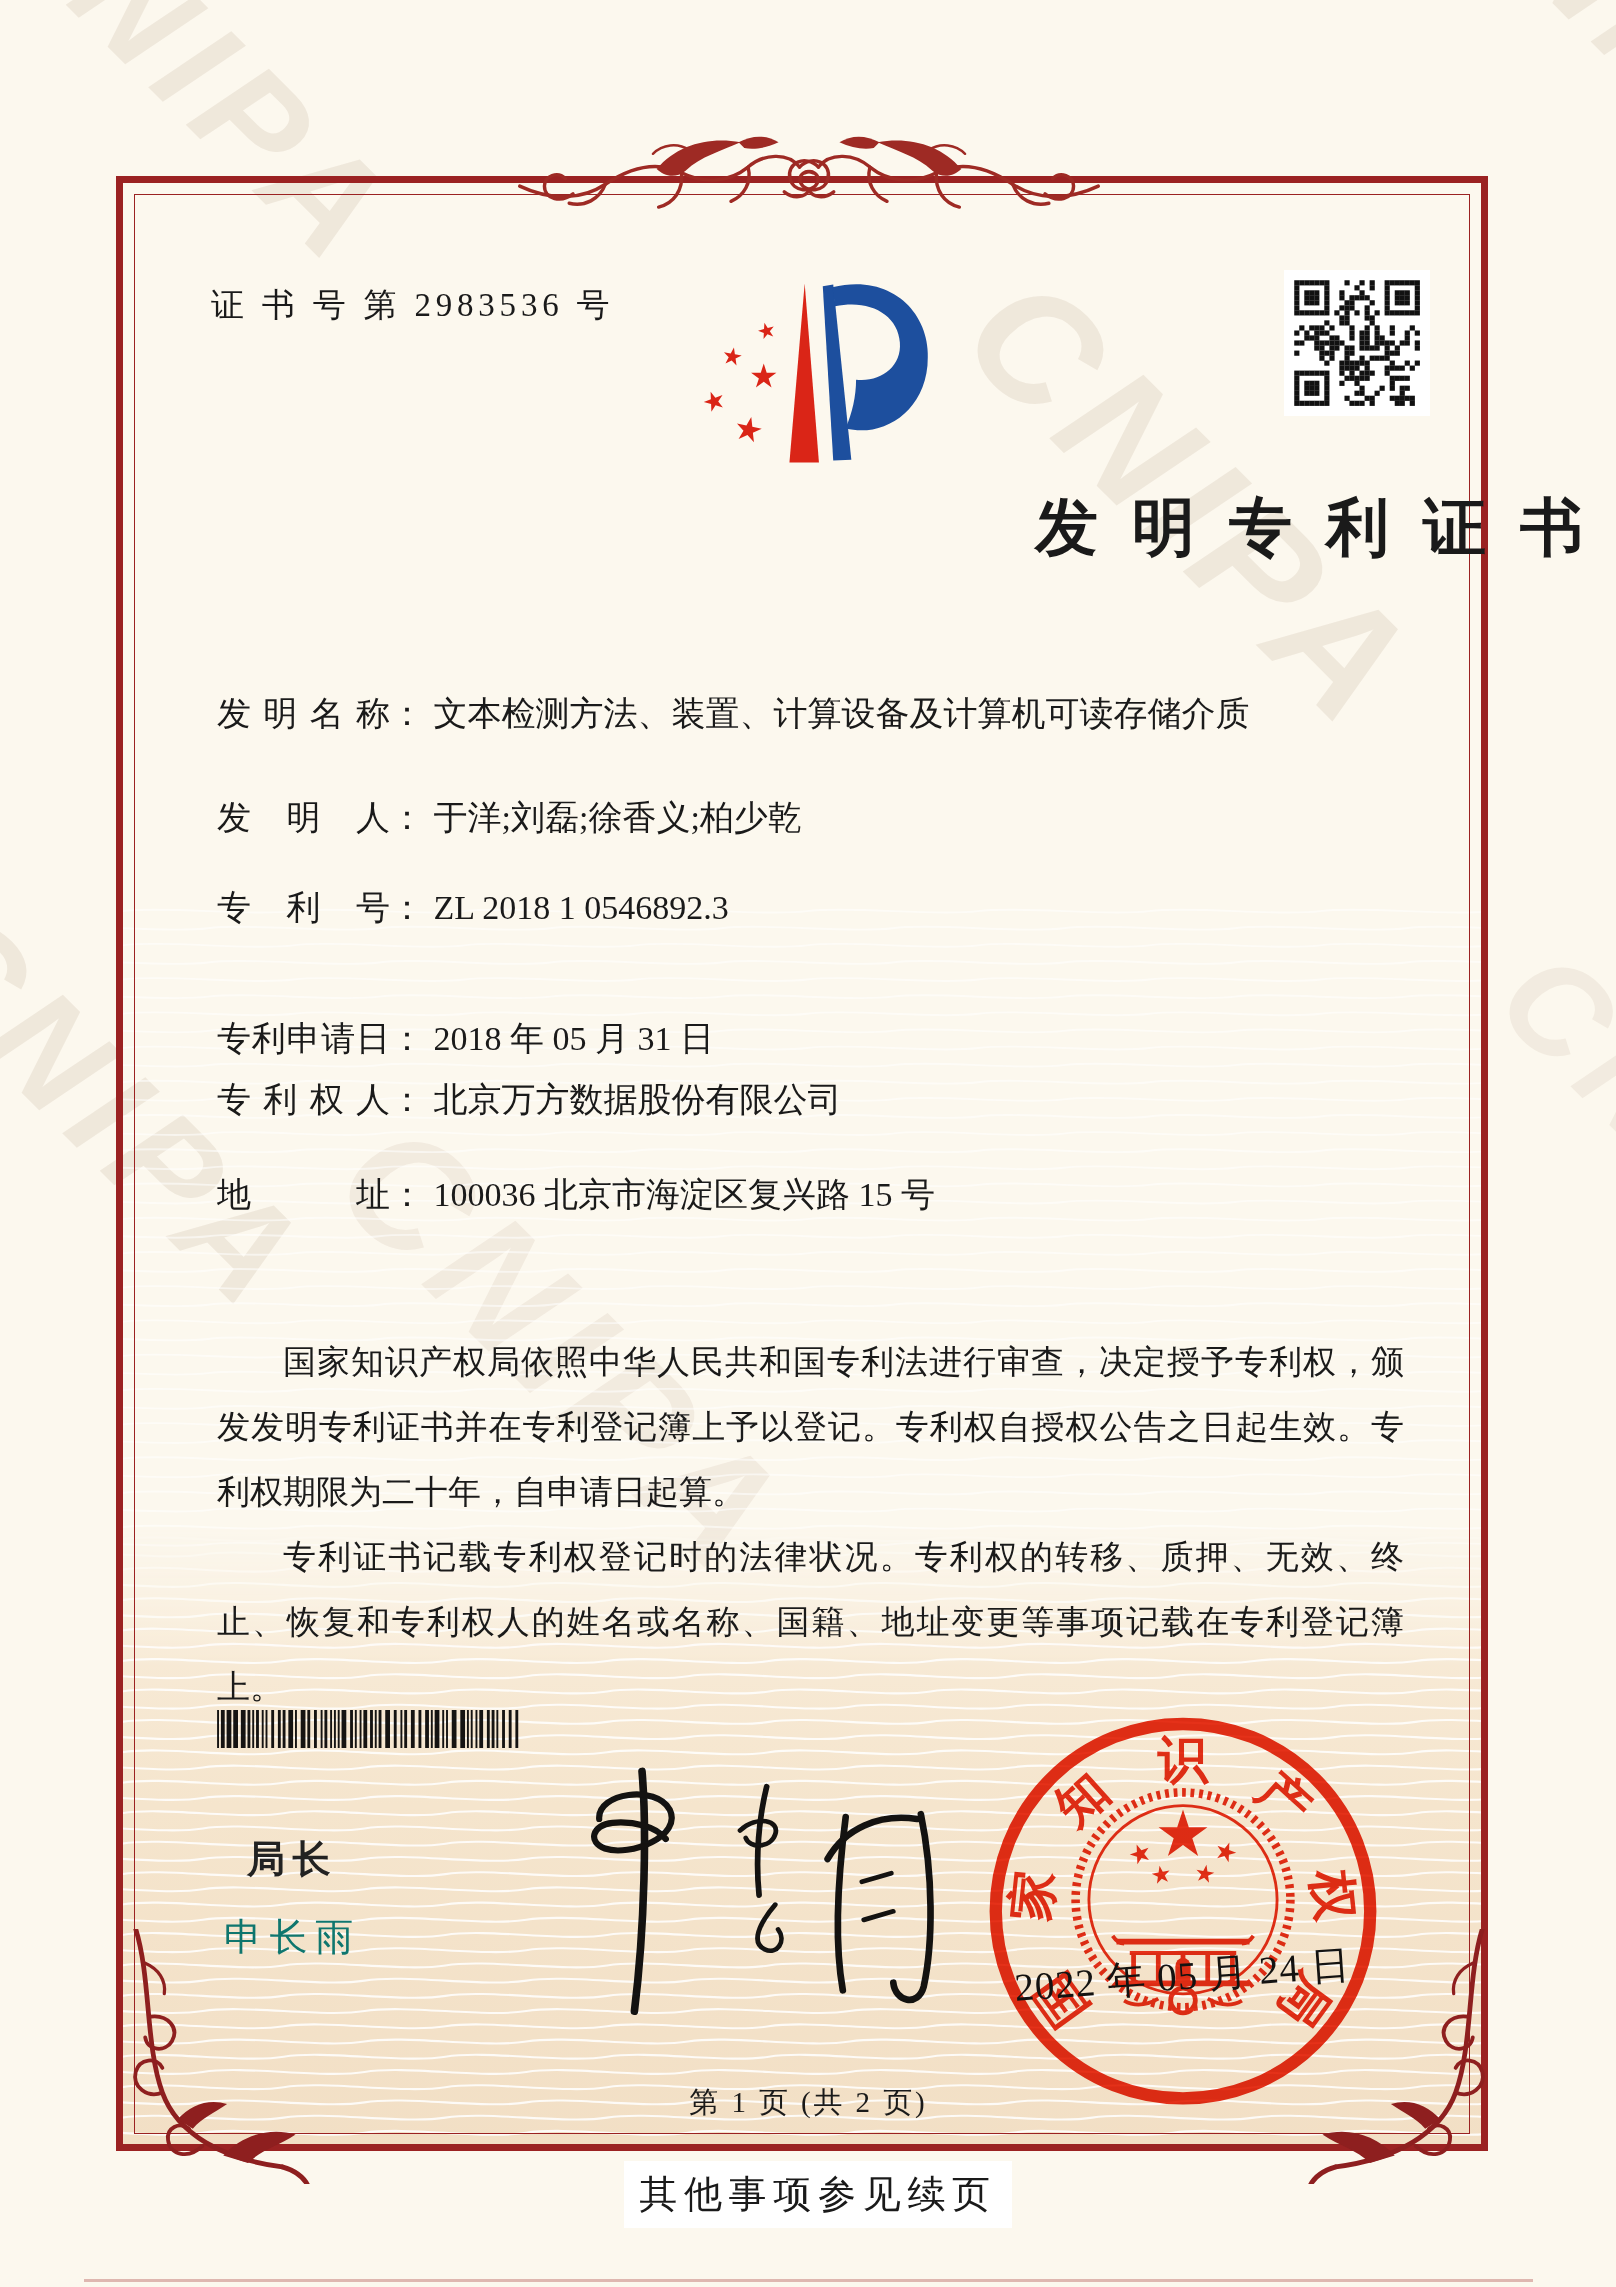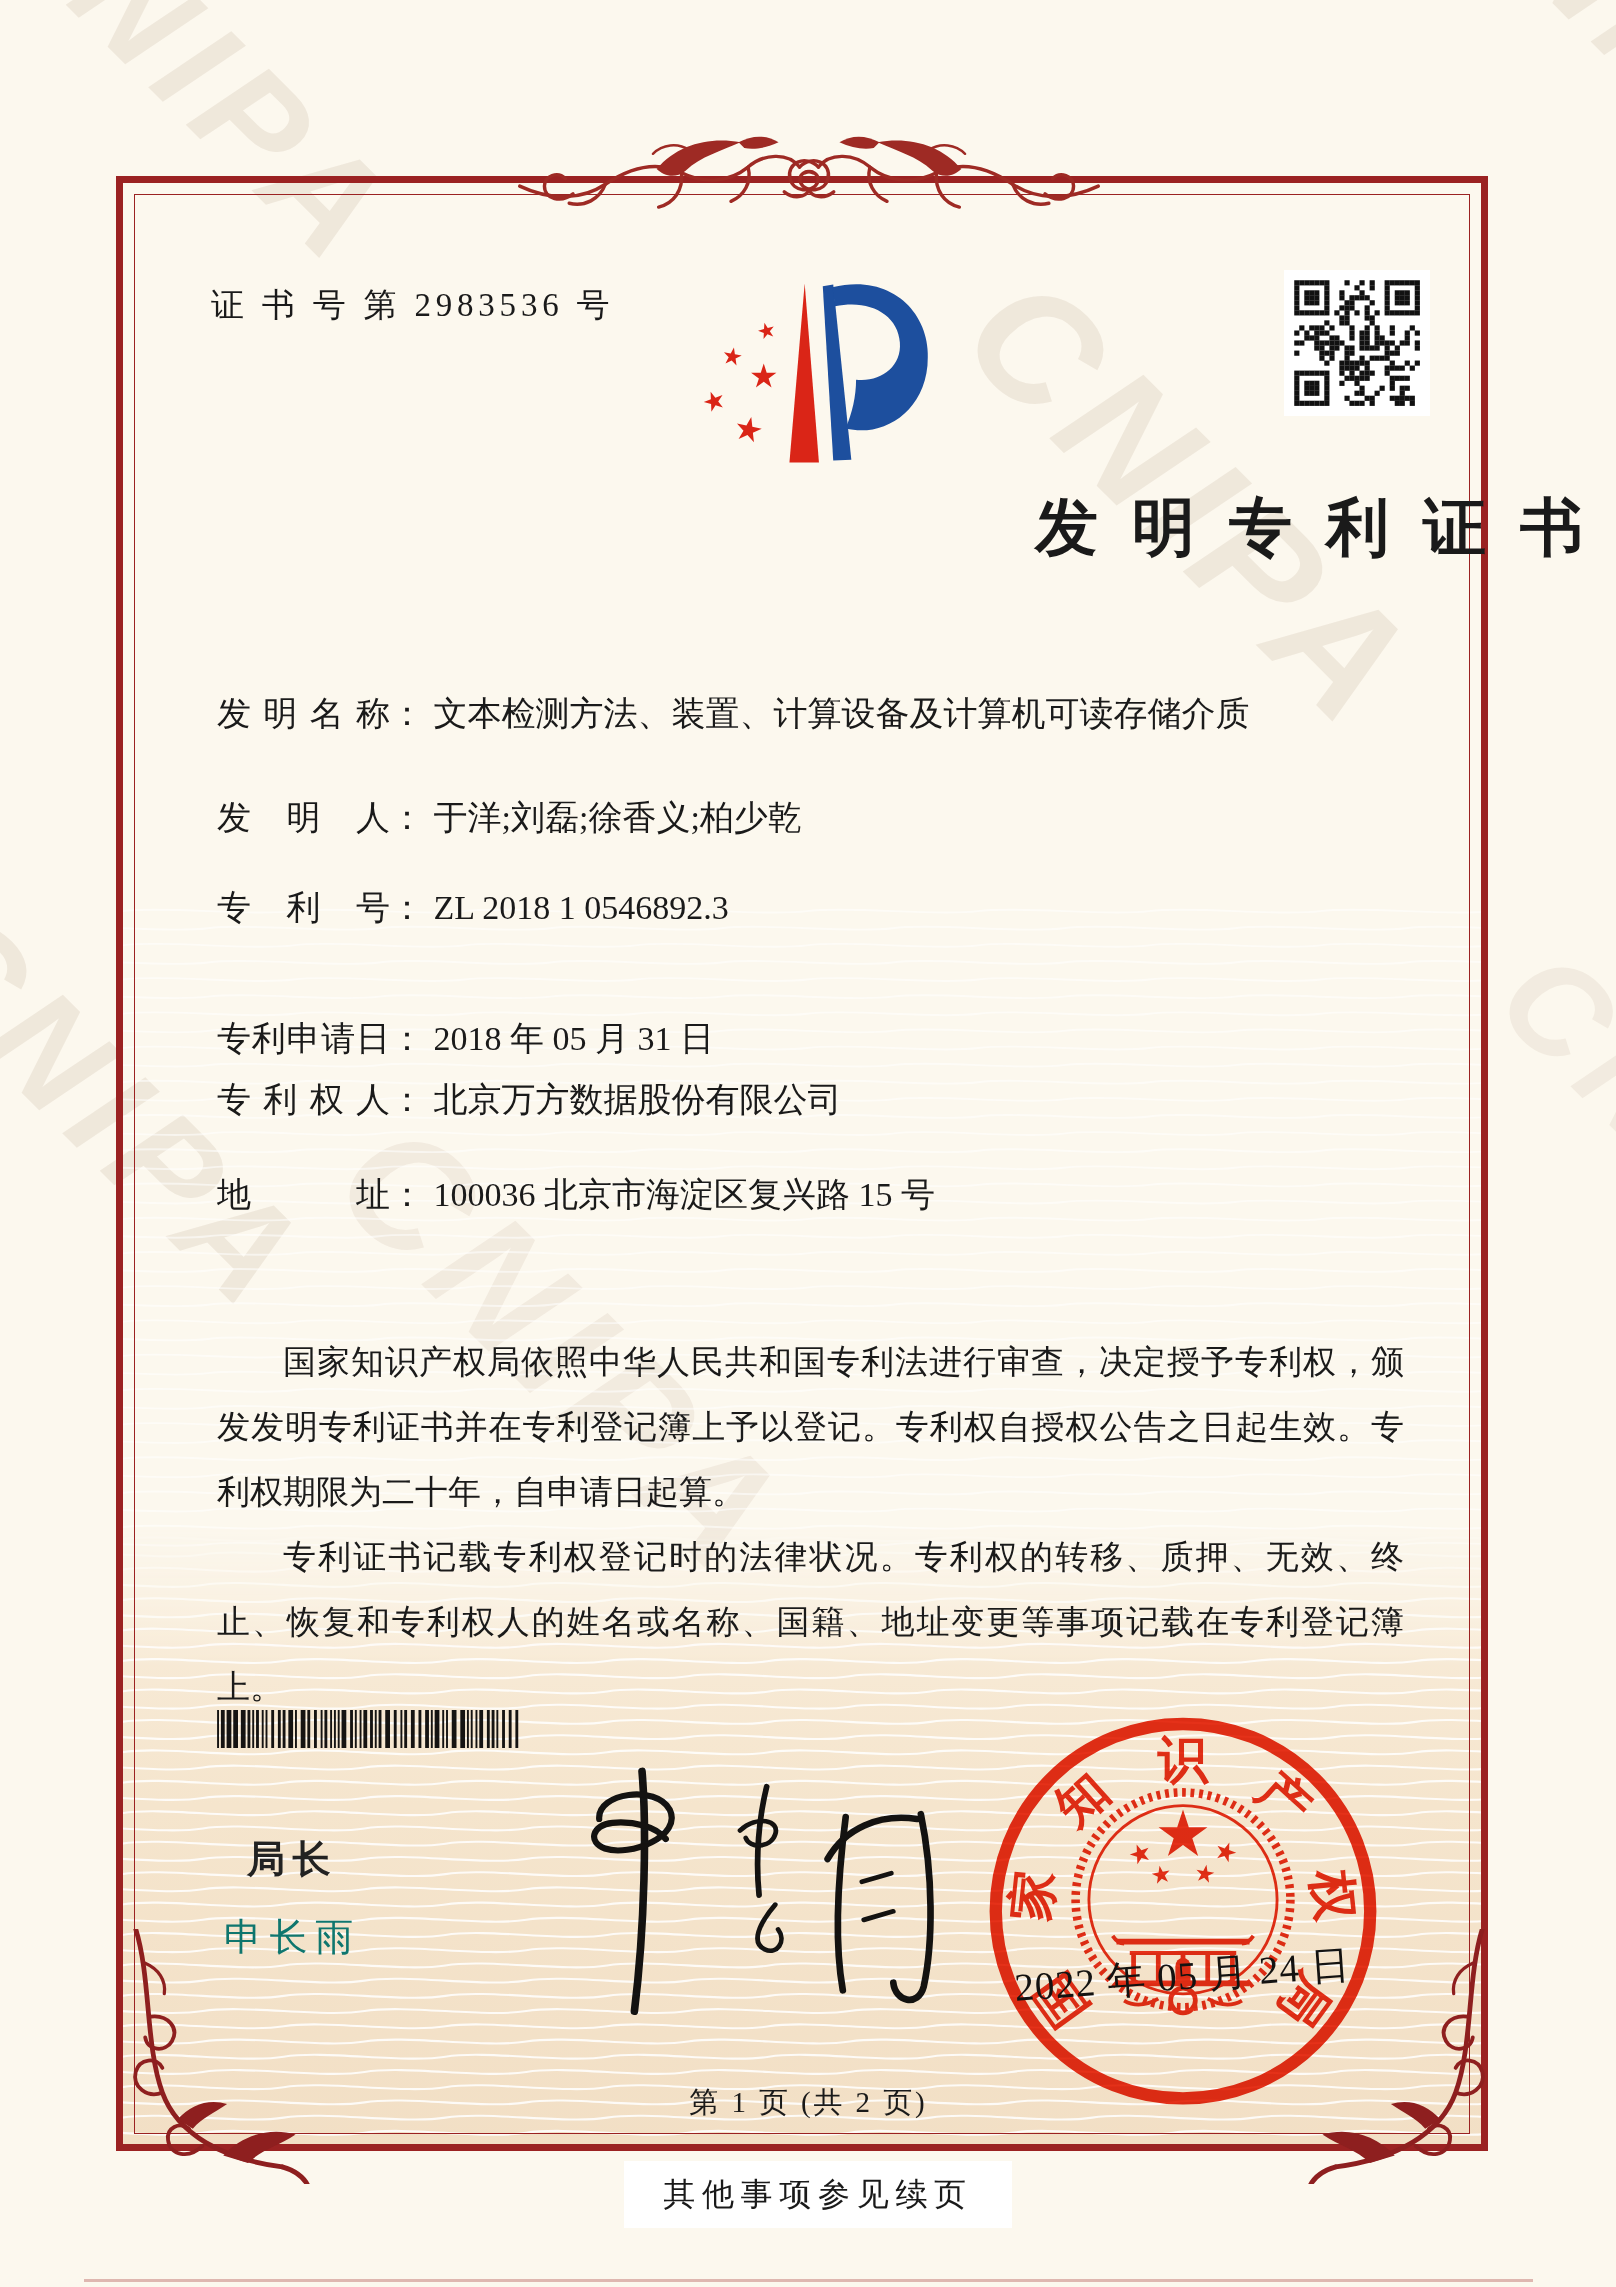--- a/index.html
+++ b/index.html
@@ -85,21 +85,21 @@
   .signature{position:absolute; left:542px; top:1760px; width:457px; height:276px; mix-blend-mode:multiply;}
   .seal{position:absolute; left:972px; top:1704px; width:422px; height:422px; mix-blend-mode:multiply;}
   .page-info{
     position:absolute; left:0; top:2083px; width:100%; text-align:center;
     font-size:29px; letter-spacing:2.9px;
   }
   .note-box{
     position:absolute; left:624px; top:2161px; width:388px; height:67px;
     background:#ffffff; display:flex; align-items:center; justify-content:center;
   }
-  .note-box span{font-size:32px; letter-spacing:6.7px;}
+  .note-box span{font-size:38px; letter-spacing:6.7px;}
   .next-page-edge{
     position:absolute; left:84px; top:2279px; width:1449px; height:2.9px;
     background:rgba(155,34,34,0.30);
   }
 </style>
 </head>
 <body>
 
 <div class="page">
 

